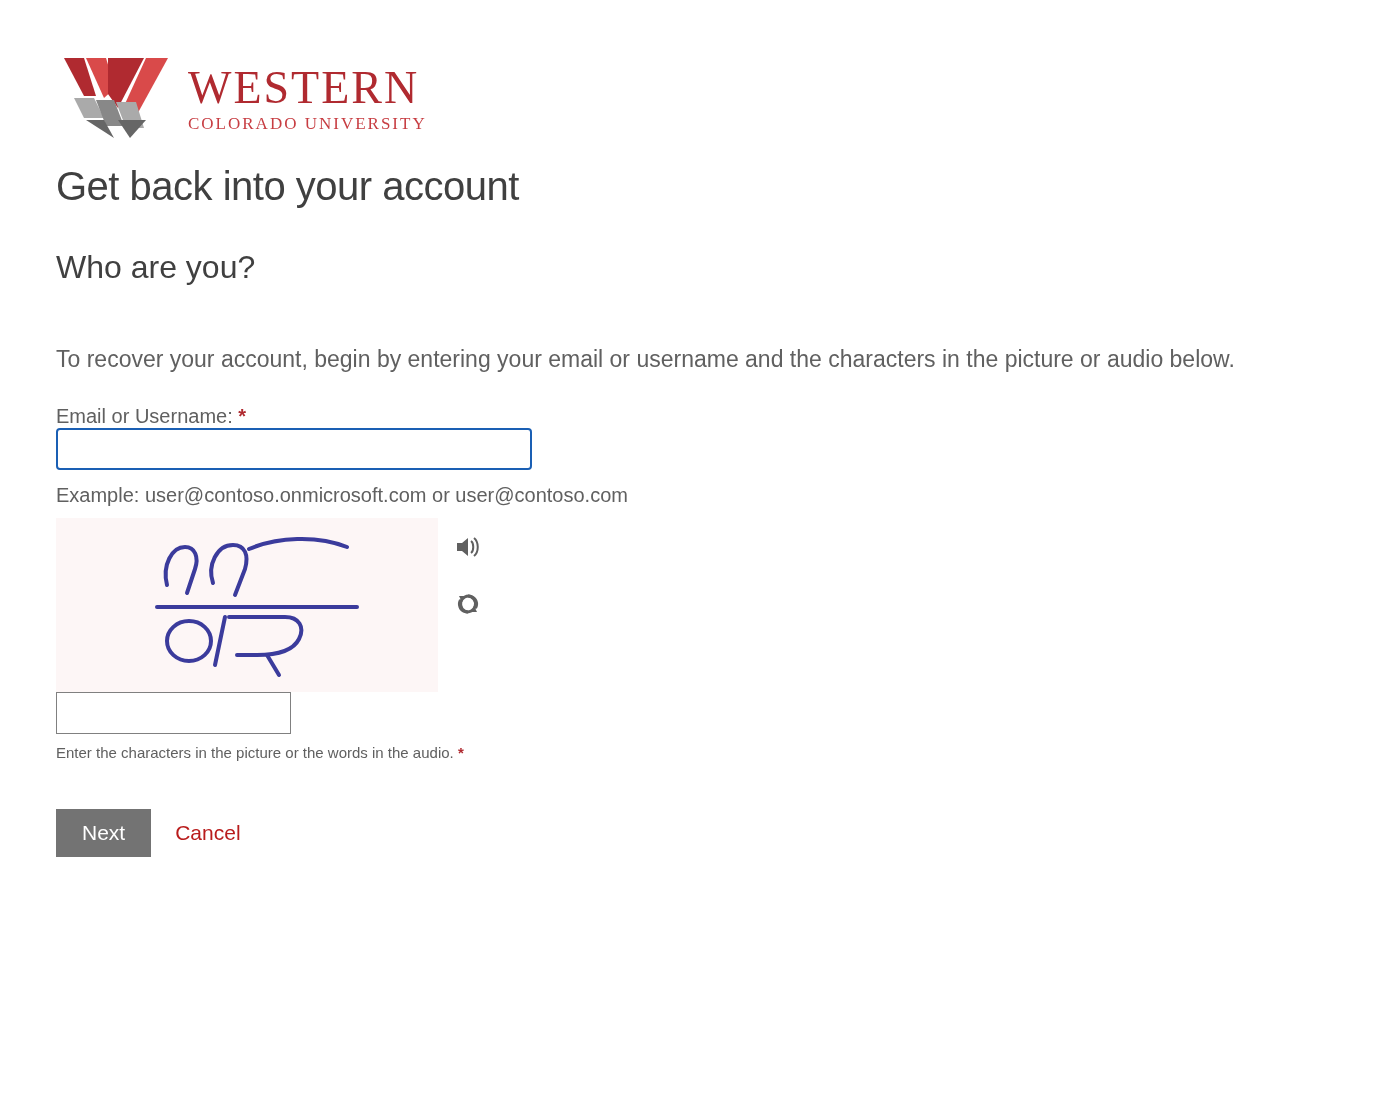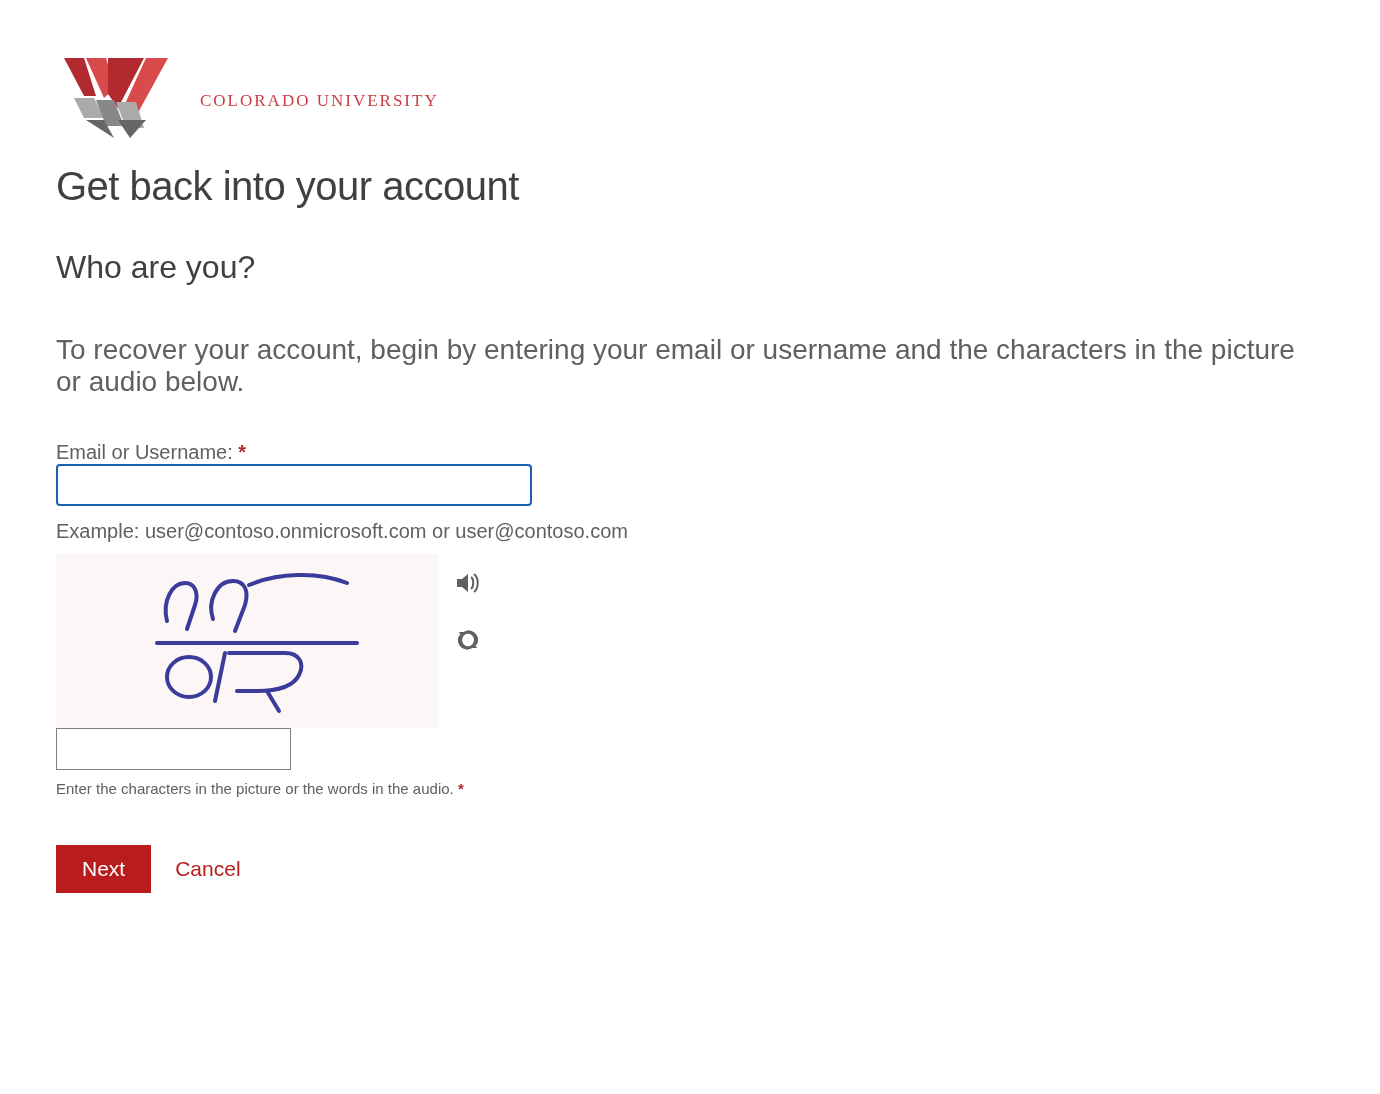--- a/index.html
+++ b/index.html
@@ -29,39 +29,38 @@
       letter-spacing: 2px;
       color: #b02a30;
     }
     .logo-text-sub {
       font-family: Georgia, "Times New Roman", serif;
       font-size: 17px;
       letter-spacing: 2px;
       color: #c73d42;
       margin-top: 4px;
       text-align: center;
-      margin-left: 12px;
     }
     h1.page-title {
       font-size: 40px;
       font-weight: 300;
       color: #404040;
       margin-bottom: 40px;
       letter-spacing: -0.5px;
     }
     h2.sub-title {
       font-size: 32px;
       font-weight: 400;
       color: #404040;
-      margin-bottom: 48px;
+      margin-bottom: 60px;
     }
     p.instruction {
-      font-size: 28px;
-      color: #606060;
-      margin-bottom: 43px;
+      font-size: 23px;
+      color: #606060;
+      margin-bottom: 32px;
     }
     .field-label {
       font-size: 20px;
       color: #606060;
       display: block;
     }
     .required-mark {
       color: #b02a30;
       font-weight: bold;
     }
@@ -119,21 +118,21 @@
       font-size: 15px;
       color: #606060;
       margin-bottom: 48px;
     }
     .button-row {
       display: flex;
       align-items: center;
       gap: 24px;
     }
     .primary-btn {
-      background: #b91c1c;
+      background: #737373;
       border: none;
       color: #ffffff;
       font-size: 21px;
       padding: 12px 26px;
       cursor: pointer;
       font-family: inherit;
       text-align: center;
     }
     .link-btn {
       background: none;
@@ -158,20 +157,21 @@
         <polygon points="52,8 88,8 62,58 52,44" fill="#b02a30"></polygon>
         <polygon points="90,8 112,8 78,70 68,56" fill="#d94a4a"></polygon>
         <polygon points="18,48 38,48 48,68 28,68" fill="#aaaaaa"></polygon>
         <polygon points="40,50 58,50 68,76 50,76" fill="#888888"></polygon>
         <polygon points="60,52 80,52 88,78 70,78" fill="#aaaaaa"></polygon>
         <polygon points="30,70 58,88 48,70" fill="#666666"></polygon>
         <polygon points="62,70 90,70 74,88" fill="#666666"></polygon>
       </svg>
     </span>
     <span class="logo-text-block">
+      <span class="logo-text-main">WESTERN</span>
       <span class="logo-text-sub">COLORADO UNIVERSITY</span>
     </span>
   </div>
 </div>
 
 <h1 class="page-title">Get back into your account</h1>
 
 <h2 class="sub-title">Who are you?</h2>
 
 <p class="instruction">To recover your account, begin by entering your email or username and the characters in the picture or audio below.</p>

